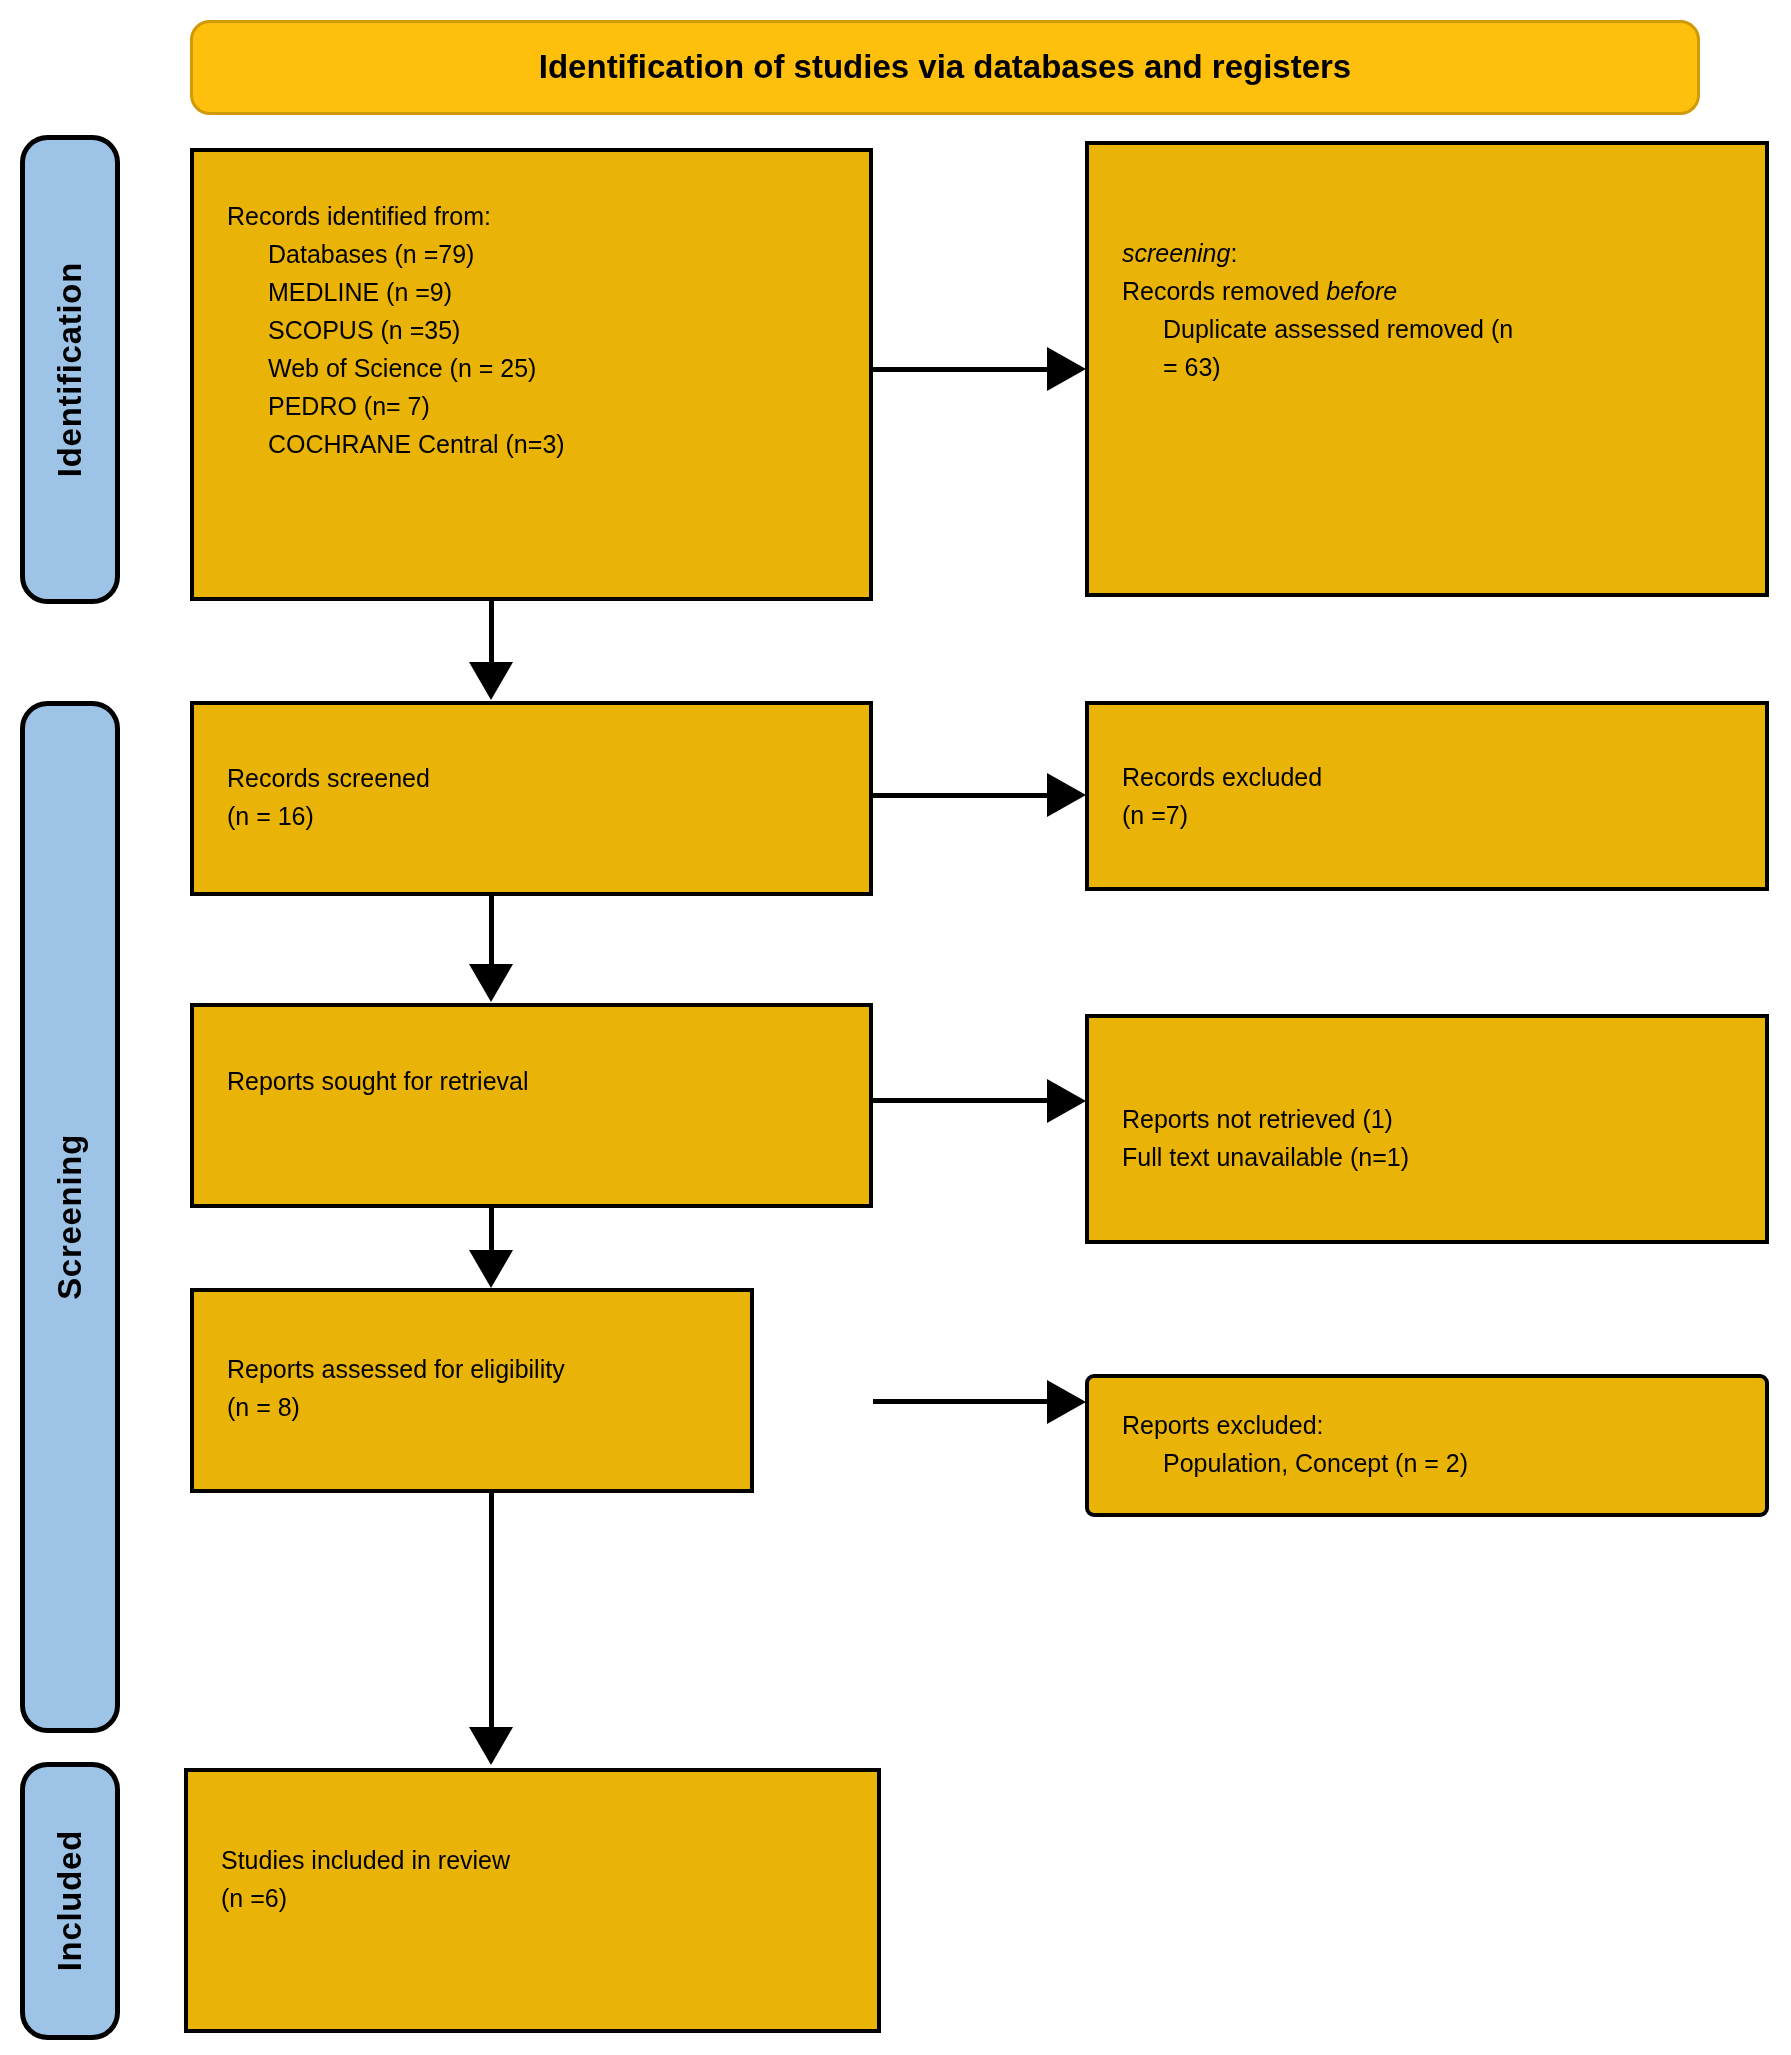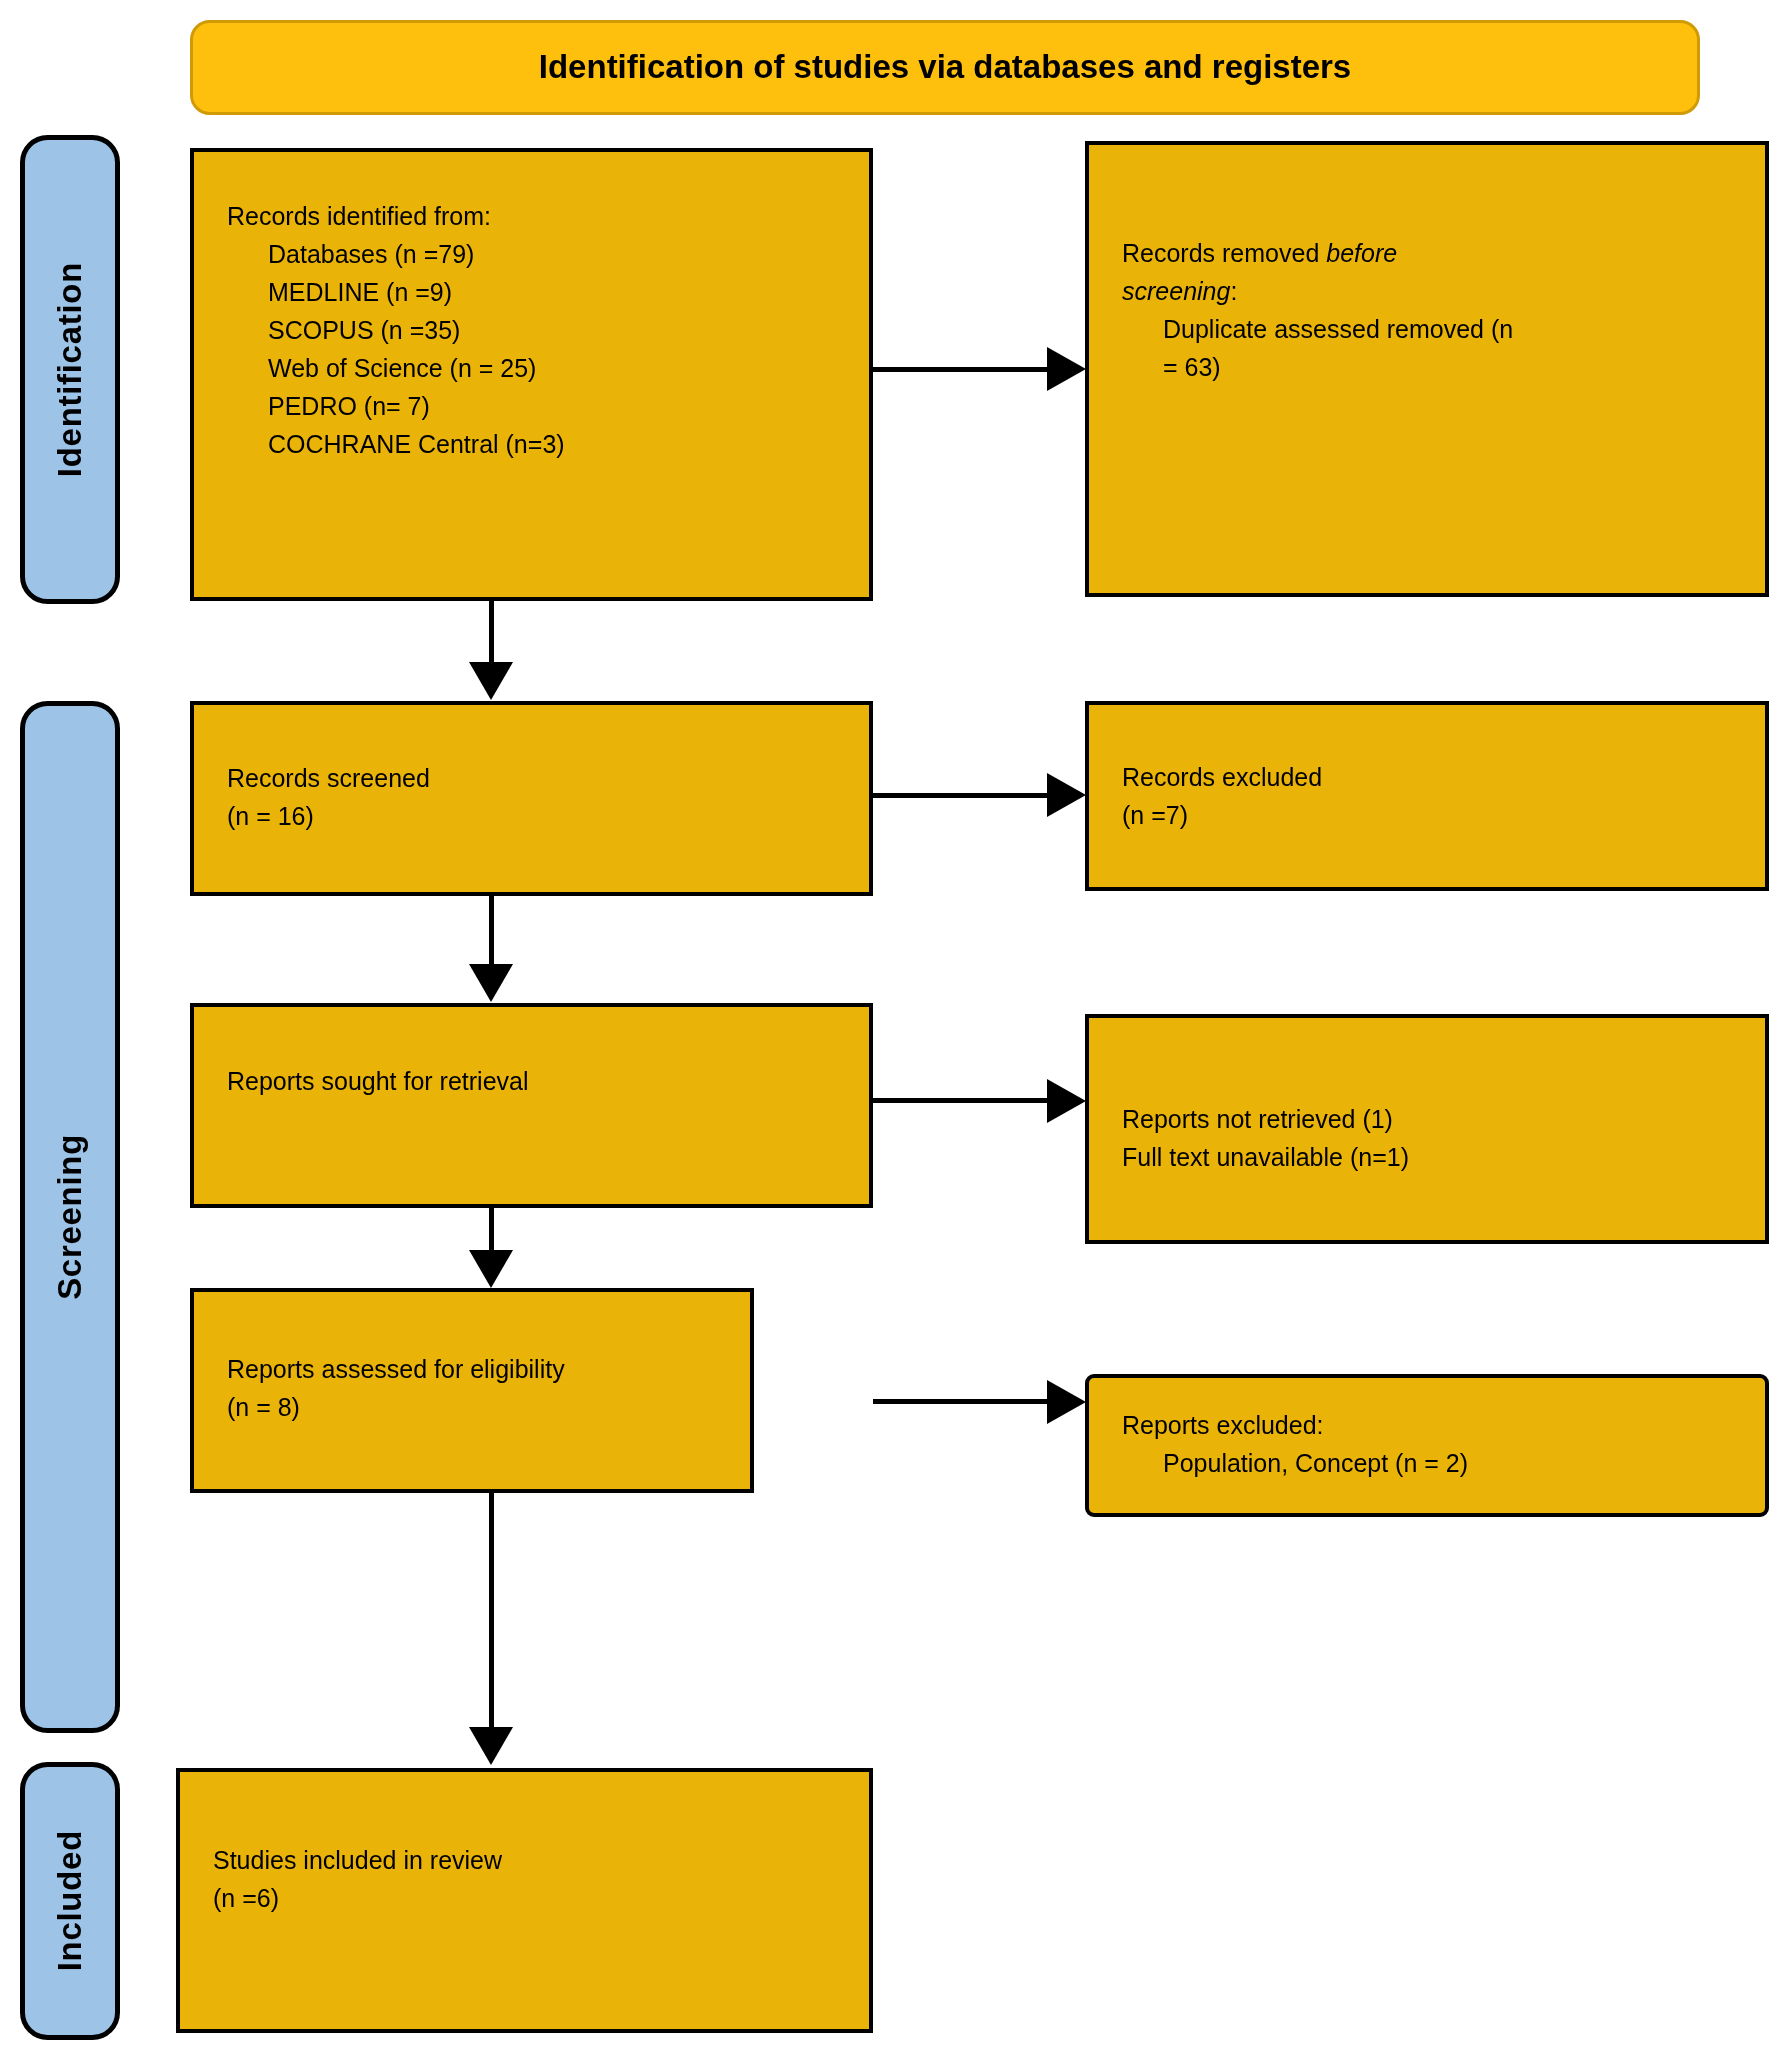--- a/index.html
+++ b/index.html
@@ -64,21 +64,21 @@
   .em { font-style: italic; }
 
   .box-identified   { left: 190px;  top: 148px;  width: 683px; height: 453px; padding-top: 45px;  }
   .box-removed      { left: 1085px; top: 141px;  width: 684px; height: 456px; padding-top: 89px; }
   .box-screened     { left: 190px;  top: 701px; width: 683px; height: 195px; padding-top: 54px;  }
   .box-excluded     { left: 1085px; top: 701px; width: 684px; height: 190px; padding-top: 53px;  }
   .box-sought       { left: 190px;  top: 1003px; width: 683px; height: 205px; padding-top: 55px;  }
   .box-notretrieved { left: 1085px; top: 1014px; width: 684px; height: 230px; padding-top: 82px; }
   .box-assessed     { left: 190px;  top: 1288px; width: 564px; height: 205px; padding-top: 58px;  }
   .box-repexcluded  { left: 1085px; top: 1374px; width: 684px; height: 143px; padding-top: 27.6px; border-radius: 9px;  }
-  .box-included     { left: 176px;  top: 1768px; width: 697px; height: 265px; padding-top: 69px; }
+  .box-included     { left: 184px;  top: 1768px; width: 697px; height: 265px; padding-top: 69px; }
 
   
   .hline { position: absolute; height: 5.3px; background: #000; }
   .vline { position: absolute; width: 5.3px;  background: #000; }
   .head-right {
     position: absolute; width: 0; height: 0;
     border-top: 22px solid transparent;
     border-bottom: 22px solid transparent;
     border-left: 39px solid #000;
   }
@@ -112,22 +112,22 @@
     <div>Records identified from:</div>
     <div class="indent">Databases (n =79)</div>
     <div class="indent">MEDLINE (n =9)</div>
     <div class="indent">SCOPUS (n =35)</div>
     <div class="indent">Web of Science (n = 25)</div>
     <div class="indent">PEDRO (n= 7)</div>
     <div class="indent">COCHRANE Central (n=3)</div>
   </div>
 
   <div class="flowbox box-removed">
+    <div><span class="em">screening</span><span>:</span></div>
     <div><span>Records removed </span><span class="em">before</span></div>
-    <div><span class="em">screening</span><span>:</span></div>
     <div class="indent">Duplicate assessed removed (n</div>
     <div class="indent">= 63)</div>
   </div>
 
   <div class="flowbox box-screened">
     <div>Records screened</div>
     <div>(n = 16)</div>
   </div>
   <div class="flowbox box-excluded">
     <div>Records excluded</div>

